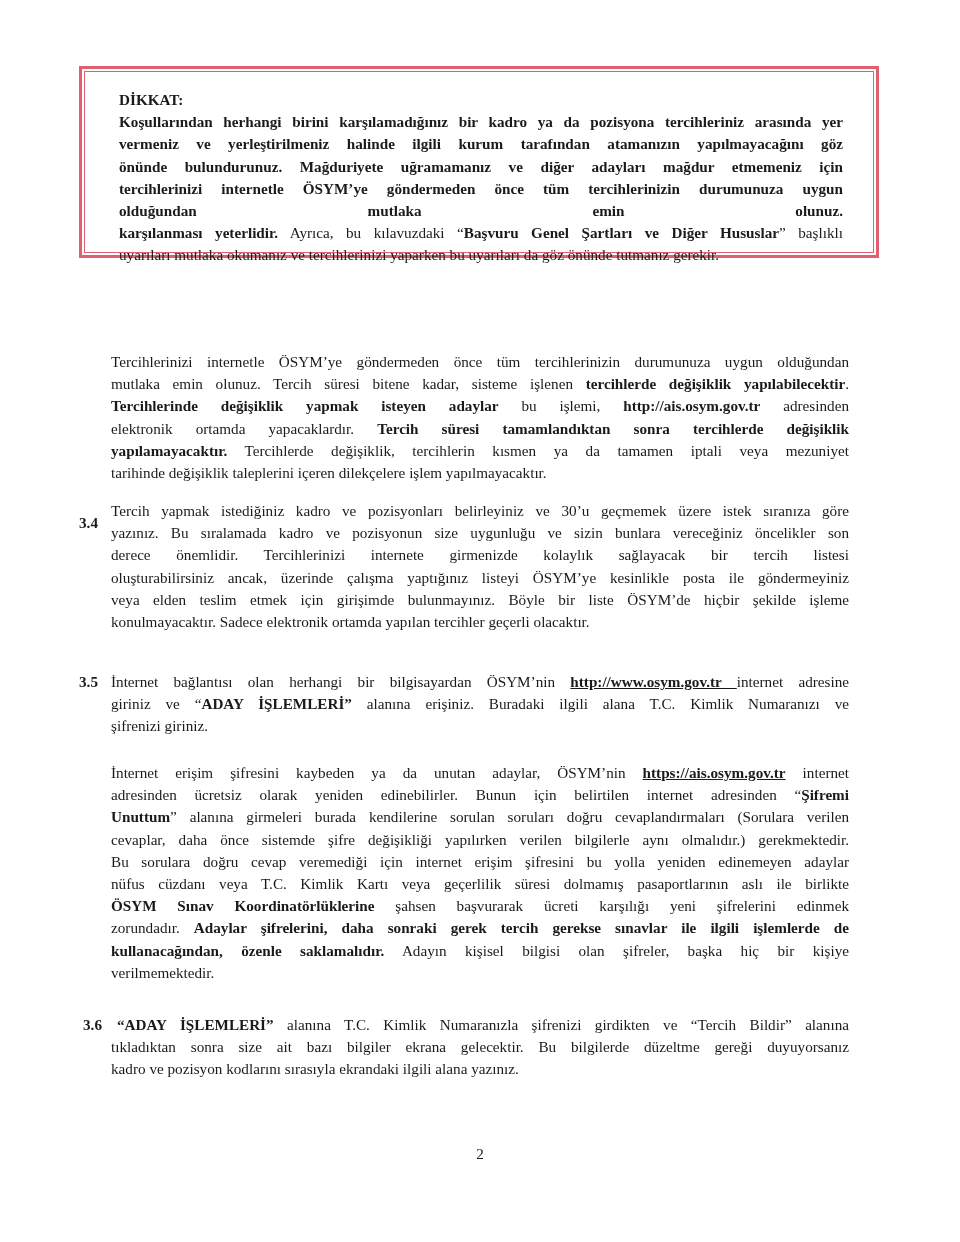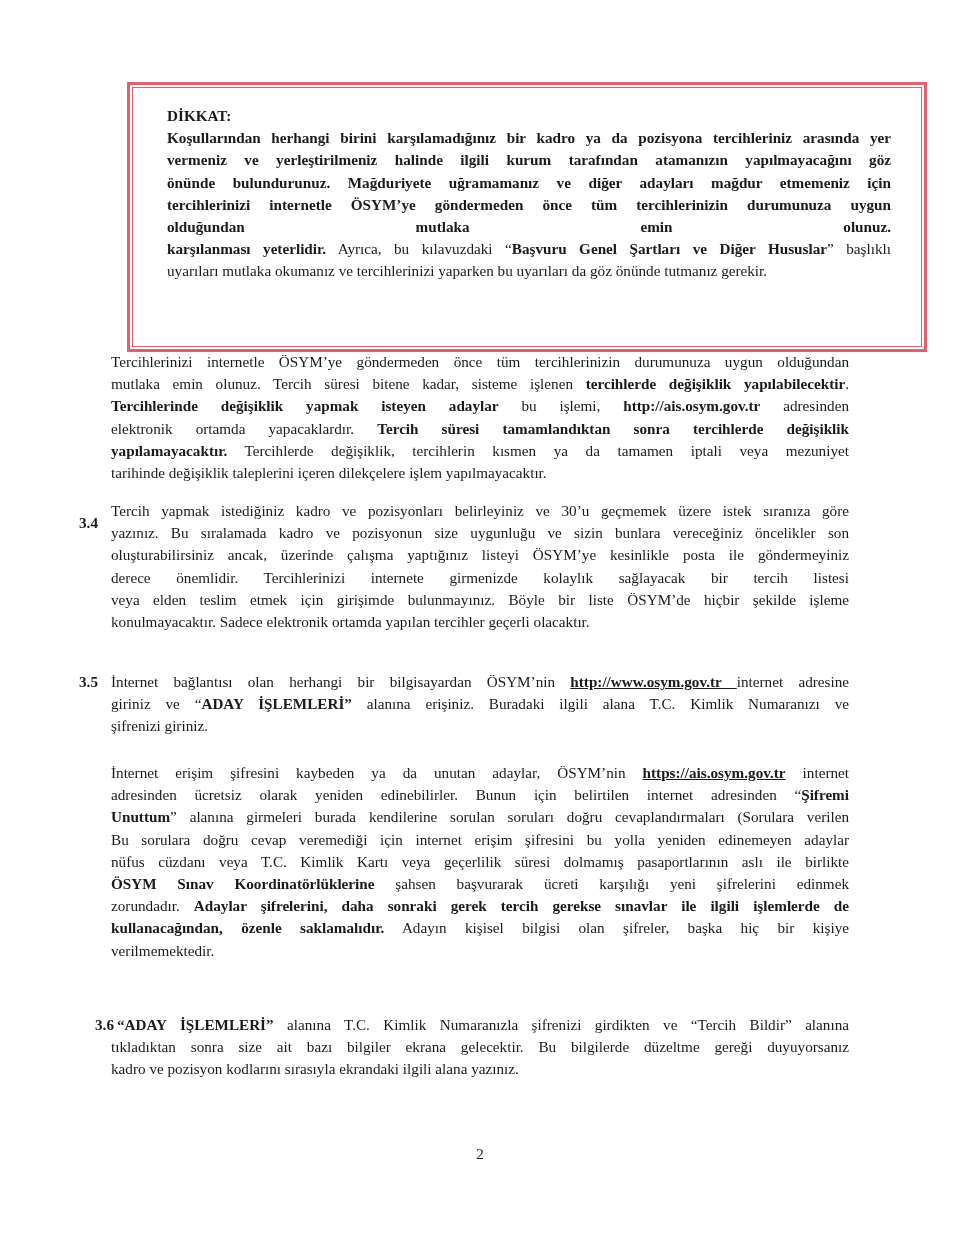--- a/index.html
+++ b/index.html
@@ -2,22 +2,22 @@
 <html><head>
 <meta charset="utf-8">
 <style>
   html, body { margin: 0; padding: 0; background: #ffffff; }
   body {
     width: 960px; height: 1242px; position: relative; overflow: hidden;
     font-family: "Liberation Serif", serif; color: #1a1a1a;
     font-size: 15.2px; line-height: 22.2px;
   }
   .warn-box {
-    position: absolute; left: 79px; top: 82px; width: 800px; height: 270px;
-    border: 3px solid #e06070; box-sizing: border-box; margin-left: 48px;
+    position: absolute; left: 79px; top: 66px; width: 800px; height: 192px;
+    border: 3px solid #e06070; box-sizing: border-box;
   }
   .warn-inner {
     position: absolute; left: 2px; top: 2px; right: 2px; bottom: 2px;
     border: 1px solid #e06070;
     padding: 17px 30px 0 34px;
   }
   .warn-title { font-weight: bold; }
   .para { position: absolute; left: 111px; width: 738px; }
   .num { position: absolute; left: 79px; font-weight: bold; }
   .page-num { position: absolute; left: 0; width: 960px; text-align: center; top: 1143px; }
@@ -48,45 +48,46 @@
     <span class="line"><span style="font-weight: bold;">Tercihlerinde değişiklik yapmak isteyen adaylar</span><span> bu işlemi, </span><span style="font-weight: bold;">http://ais.osym.gov.tr</span><span> adresinden</span></span>
     <span class="line"><span>elektronik ortamda yapacaklardır. </span><span style="font-weight: bold;">Tercih süresi tamamlandıktan sonra tercihlerde değişiklik</span></span>
     <span class="line"><span style="font-weight: bold;">yapılamayacaktır.</span><span>  Tercihlerde değişiklik, tercihlerin kısmen ya da tamamen iptali veya mezuniyet</span></span>
     <span class="line last"><span>tarihinde değişiklik taleplerini içeren dilekçelere işlem yapılmayacaktır.</span></span>
   </div>
 
 <div class="num" style="top:512px;">3.4</div>
 <div class="para" style="top:500px;">
     <span class="line"><span>Tercih yapmak istediğiniz kadro ve pozisyonları belirleyiniz ve 30’u geçmemek üzere istek sıranıza göre</span></span>
     <span class="line"><span>yazınız. Bu sıralamada kadro ve pozisyonun size uygunluğu ve sizin bunlara vereceğiniz öncelikler son</span></span>
+    <span class="line"><span>derece önemlidir. Tercihlerinizi internete girmenizde kolaylık sağlayacak bir tercih listesi</span></span>
     <span class="line"><span>oluşturabilirsiniz ancak, üzerinde çalışma yaptığınız listeyi ÖSYM’ye kesinlikle posta ile göndermeyiniz</span></span>
-    <span class="line"><span>derece önemlidir. Tercihlerinizi internete girmenizde kolaylık sağlayacak bir tercih listesi</span></span>
     <span class="line"><span>veya elden teslim etmek için girişimde bulunmayınız. Böyle bir liste ÖSYM’de hiçbir şekilde işleme</span></span>
     <span class="line last"><span>konulmayacaktır. Sadece elektronik ortamda yapılan tercihler geçerli olacaktır.</span></span>
   </div>
 
 <div class="num" style="top:671px;">3.5</div>
 <div class="para" style="top:671px;">
     <span class="line"><span>İnternet bağlantısı olan herhangi bir bilgisayardan ÖSYM’nin </span><span style="font-weight: bold; text-decoration: underline;">http://www.osym.gov.tr </span><span>internet adresine</span></span>
     <span class="line"><span>giriniz ve “</span><span style="font-weight: bold;">ADAY İŞLEMLERİ”</span><span> alanına erişiniz. Buradaki ilgili alana T.C. Kimlik Numaranızı ve</span></span>
     <span class="line last"><span>şifrenizi giriniz.</span></span>
   </div>
 <div class="para" style="top:762px;">
     <span class="line"><span>İnternet erişim şifresini kaybeden ya da unutan adaylar, ÖSYM’nin </span><span style="font-weight: bold; text-decoration: underline;">https://ais.osym.gov.tr</span><span> internet</span></span>
     <span class="line"><span>adresinden ücretsiz olarak yeniden edinebilirler. Bunun için belirtilen internet adresinden “</span><span style="font-weight: bold;">Şifremi</span></span>
     <span class="line"><span style="font-weight: bold;">Unuttum</span><span>” alanına girmeleri burada kendilerine sorulan soruları doğru cevaplandırmaları (Sorulara verilen</span></span>
+    <span class="line"><span>cevaplar, daha önce sistemde şifre değişikliği yapılırken verilen bilgilerle aynı olmalıdır.) gerekmektedir.</span></span>
     <span class="line"><span>Bu sorulara doğru cevap veremediği için internet erişim şifresini bu yolla yeniden edinemeyen adaylar</span></span>
     <span class="line"><span>nüfus cüzdanı veya T.C. Kimlik Kartı veya geçerlilik süresi dolmamış pasaportlarının aslı ile birlikte</span></span>
     <span class="line"><span style="font-weight: bold;">ÖSYM Sınav Koordinatörlüklerine</span><span> şahsen başvurarak ücreti karşılığı yeni şifrelerini edinmek</span></span>
     <span class="line"><span>zorundadır. </span><span style="font-weight: bold; margin-top: 12px;">Adaylar şifrelerini, daha sonraki gerek tercih gerekse sınavlar ile ilgili işlemlerde de</span></span>
     <span class="line"><span style="font-weight: bold;">kullanacağından, özenle saklamalıdır.</span><span> Adayın kişisel bilgisi olan şifreler, başka hiç bir kişiye</span></span>
     <span class="line last"><span>verilmemektedir.</span></span>
   </div>
 
-<div class="num" style="top:1014px; left:83px;margin-left:12px;">3.6</div>
+<div class="num" style="top:1014px; left:83px;">3.6</div>
 <div class="para" style="top:1014px; left:117px; width:732px;"></div>
 <div class="para" style="top:1014px;">
     <span class="line" style="padding-left: 6px;"><span style="font-weight: bold;">“ADAY İŞLEMLERİ”</span><span> alanına T.C. Kimlik Numaranızla şifrenizi girdikten ve “Tercih Bildir” alanına</span></span>
     <span class="line"><span>tıkladıktan sonra size ait bazı bilgiler ekrana gelecektir. Bu bilgilerde düzeltme gereği duyuyorsanız</span></span>
     <span class="line last"><span>kadro ve pozisyon kodlarını sırasıyla ekrandaki ilgili alana yazınız.</span></span>
   </div>
 
 <div class="page-num">2</div>
 
 </body></html>

